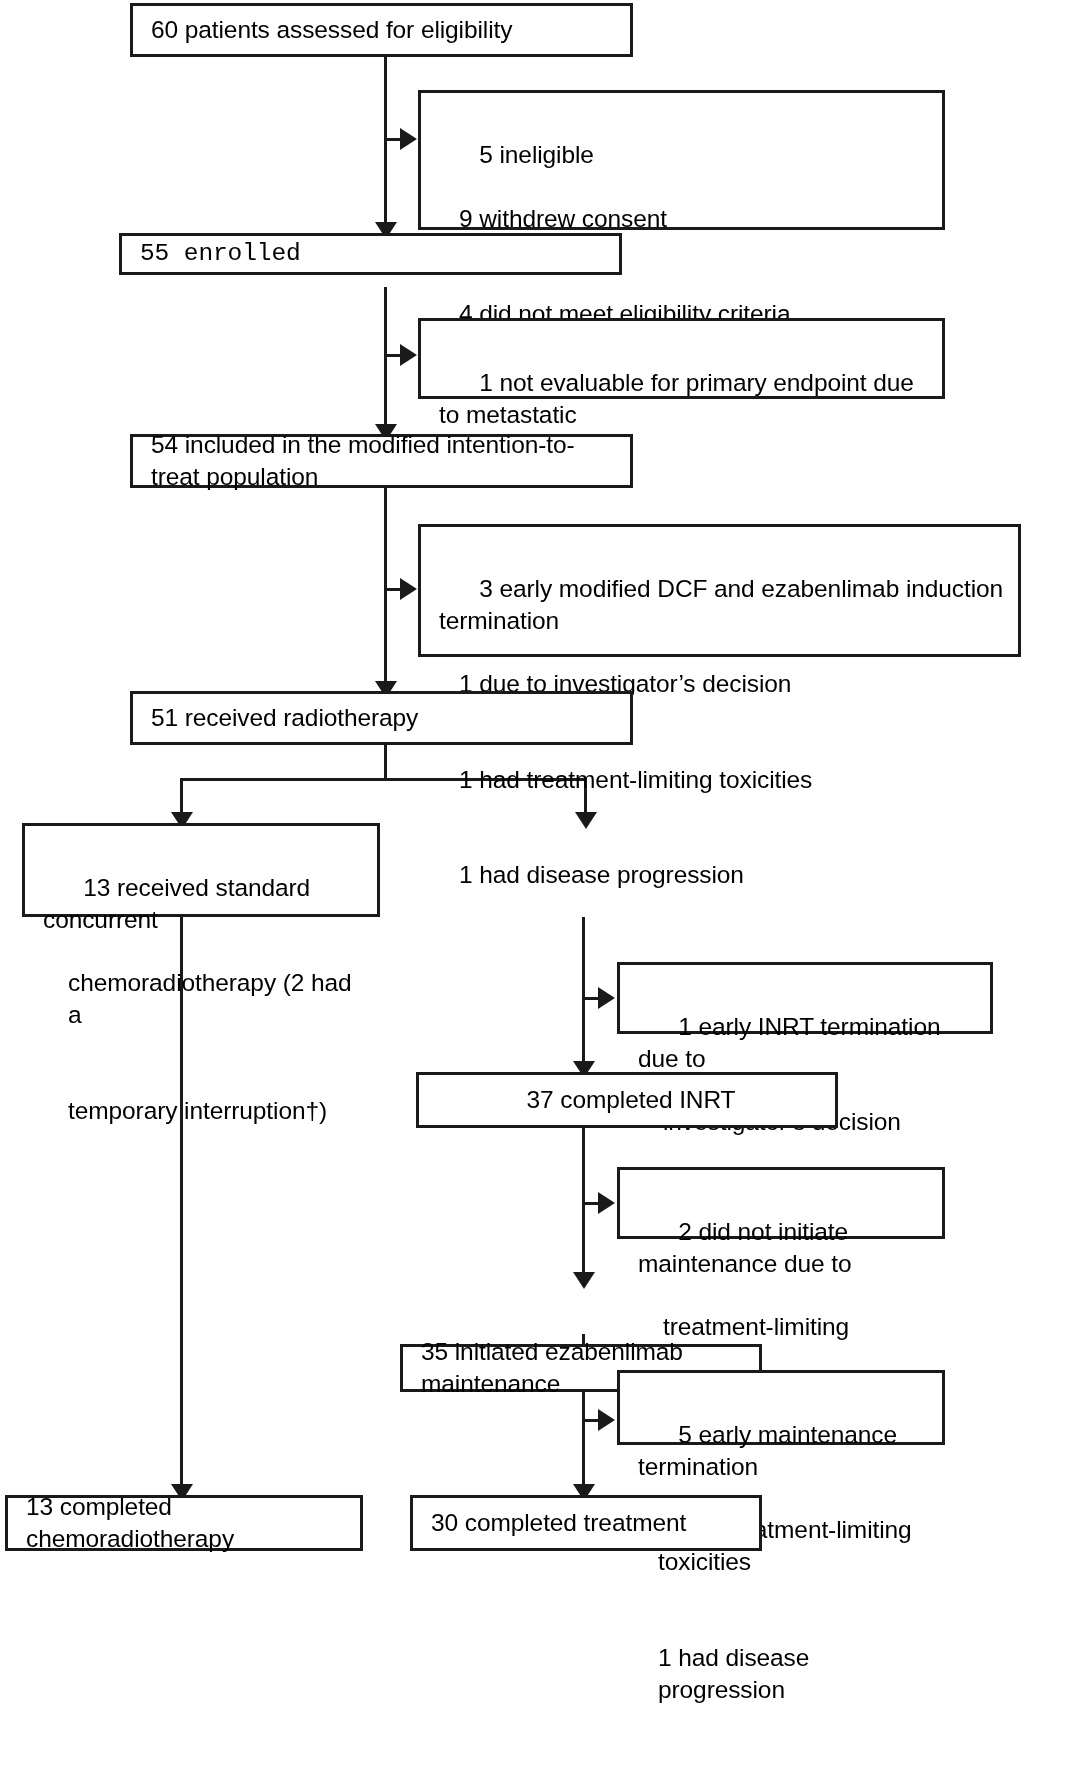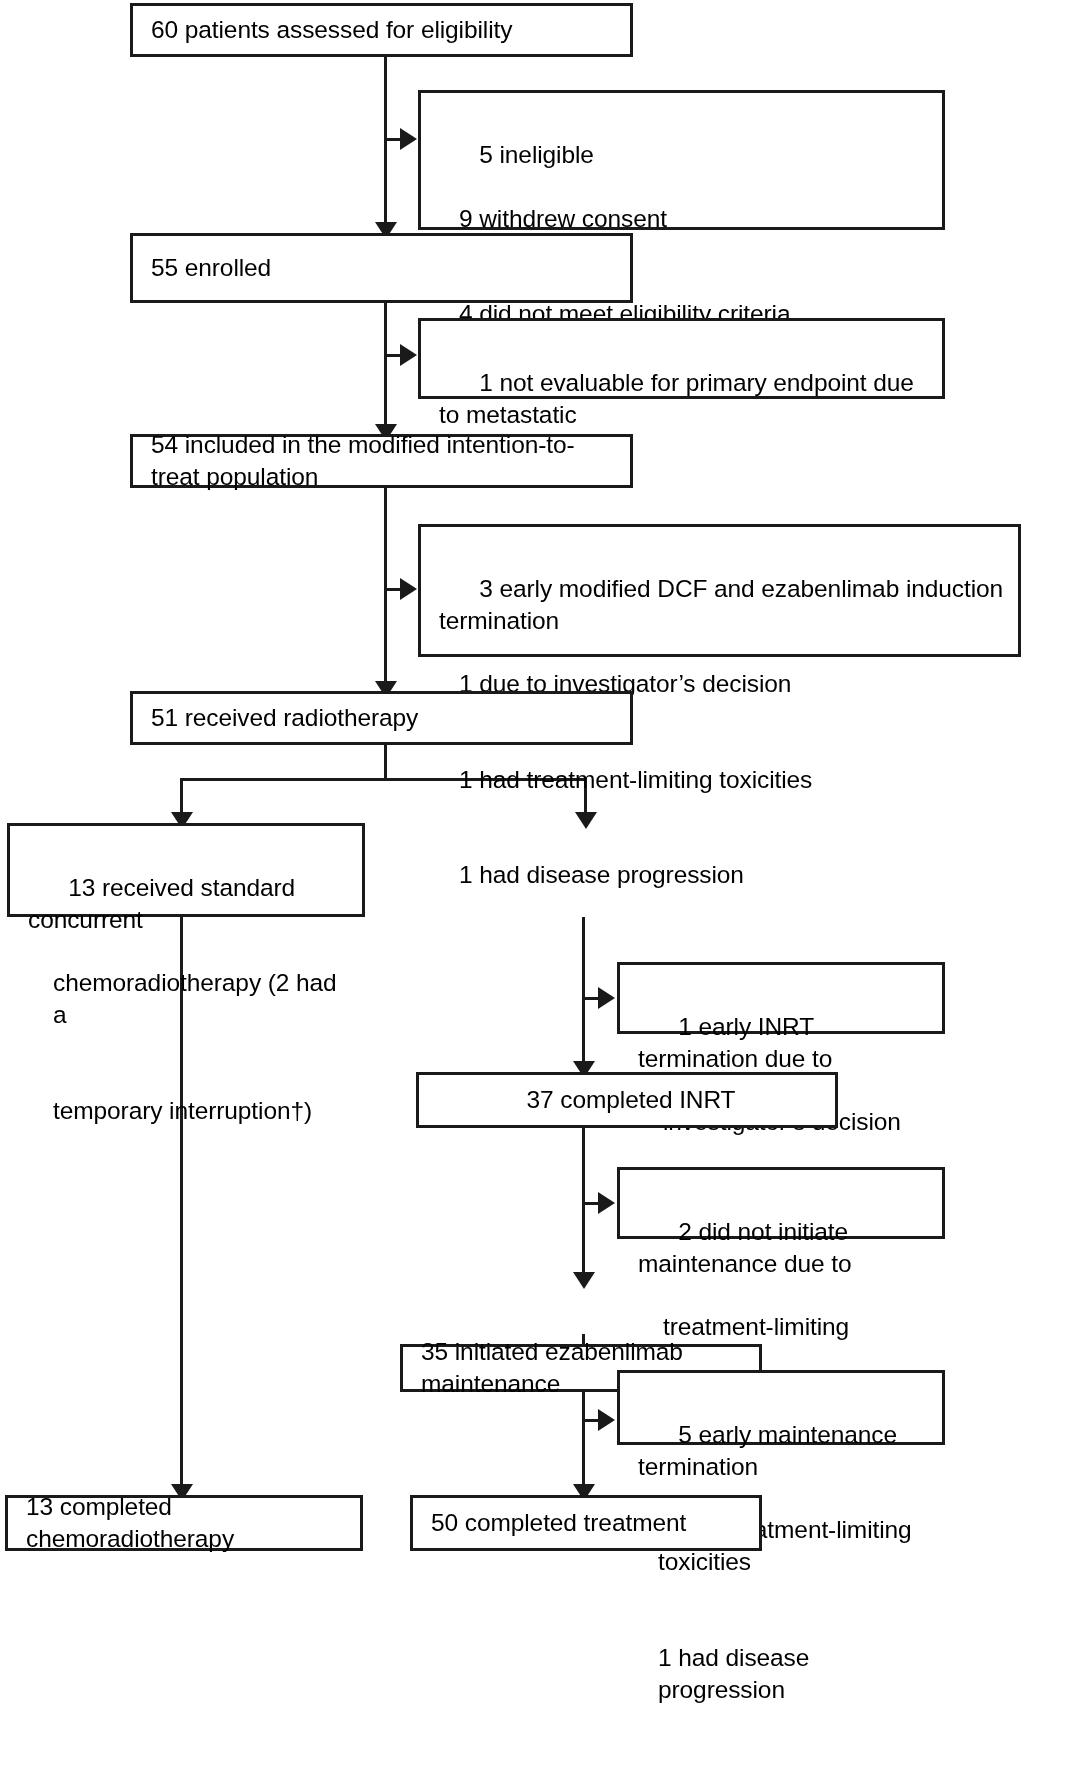--- a/index.html
+++ b/index.html
@@ -68,21 +68,21 @@
   <div class="arrow-r" style="left:400px;top:128px;"></div>
 
   <div class="box topalign" style="left:418px;top:90px;width:527px;height:140px;">
     <div class="txt">
       <span>5 ineligible</span>
       <span class="sub">9 withdrew consent</span>
       <span class="sub">4 did not meet eligibility criteria</span>
     </div>
   </div>
 
-  <div class="box" style="left:130px;top:233px;width:503px;height:70px;">
+  <div class="box" style="left:119px;top:233px;width:503px;height:42px;font-family:Liberation Mono, monospace;">
     <div class="txt">55 enrolled</div>
   </div>
 
   <div class="vline" style="left:384px;top:287px;height:141px;"></div>
   <div class="arrow-d" style="left:375px;top:424px;"></div>
 
   <div class="hline" style="left:384px;top:354px;width:20px;"></div>
   <div class="arrow-r" style="left:400px;top:344px;"></div>
 
   <div class="box topalign" style="left:418px;top:318px;width:527px;height:81px;">
@@ -115,39 +115,39 @@
     <div class="txt">51 received radiotherapy</div>
   </div>
 
   <div class="vline" style="left:384px;top:745px;height:35px;"></div>
   <div class="hline" style="left:180px;top:778px;width:407px;"></div>
   <div class="vline" style="left:180px;top:778px;height:38px;"></div>
   <div class="arrow-d" style="left:171px;top:812px;"></div>
   <div class="vline" style="left:584px;top:778px;height:38px;"></div>
   <div class="arrow-d" style="left:575px;top:812px;"></div>
 
-  <div class="box topalign" style="left:7px;top:823px;width:358px;height:94px;">
+  <div class="box topalign" style="left:22px;top:823px;width:358px;height:94px;">
     <div class="txt">
       <span>13 received standard concurrent</span>
       <span class="hang">chemoradiotherapy (2 had a</span>
       <span class="hang">temporary interruption†)</span>
     </div>
   </div>
 
 
   <div class="vline" style="left:180px;top:917px;height:571px;"></div>
   <div class="arrow-d" style="left:171px;top:1484px;"></div>
 
   <div class="vline" style="left:582px;top:917px;height:148px;"></div>
   <div class="arrow-d" style="left:573px;top:1061px;"></div>
 
   <div class="hline" style="left:582px;top:997px;width:20px;"></div>
   <div class="arrow-r" style="left:598px;top:987px;"></div>
 
-  <div class="box topalign" style="left:617px;top:962px;width:328px;height:72px;padding-left:38px;">
+  <div class="box topalign" style="left:617px;top:962px;width:376px;height:72px;padding-left:38px;">
     <div class="txt">
       <span>1 early INRT termination due to</span>
       <span class="hang">investigator’s decision</span>
     </div>
   </div>
 
   <div class="box" style="left:416px;top:1072px;width:422px;height:56px;text-align:center;">
     <div class="txt">37 completed INRT</div>
   </div>
 
@@ -180,16 +180,16 @@
       <span class="sub">4 had treatment-limiting toxicities</span>
       <span class="sub">1 had disease progression</span>
     </div>
   </div>
 
   <div class="box" style="left:5px;top:1495px;width:358px;height:56px;">
     <div class="txt">13 completed chemoradiotherapy</div>
   </div>
 
   <div class="box" style="left:410px;top:1495px;width:352px;height:56px;">
-    <div class="txt">50 completed treatment</div>
+    <div class="txt">30 completed treatment</div>
   </div>
 
 </div>
 
 </body></html>

